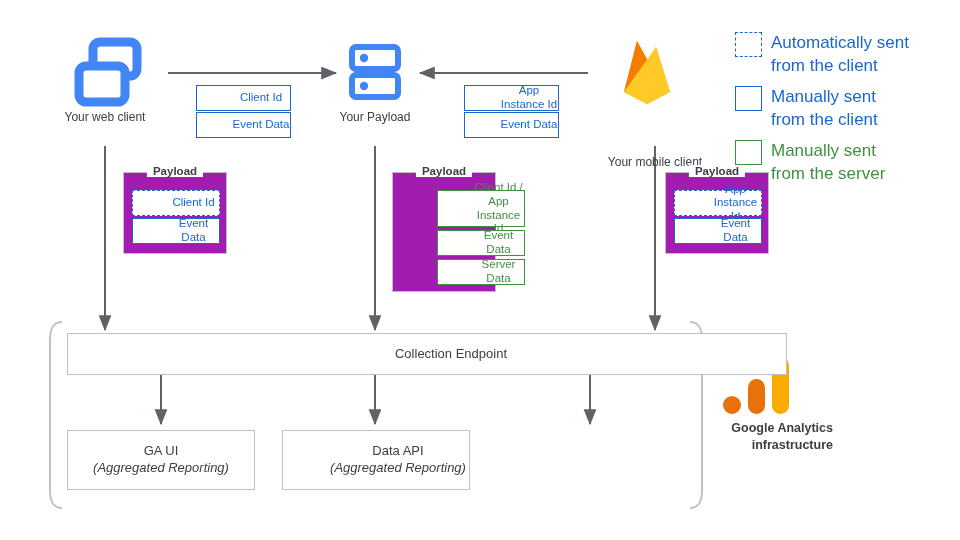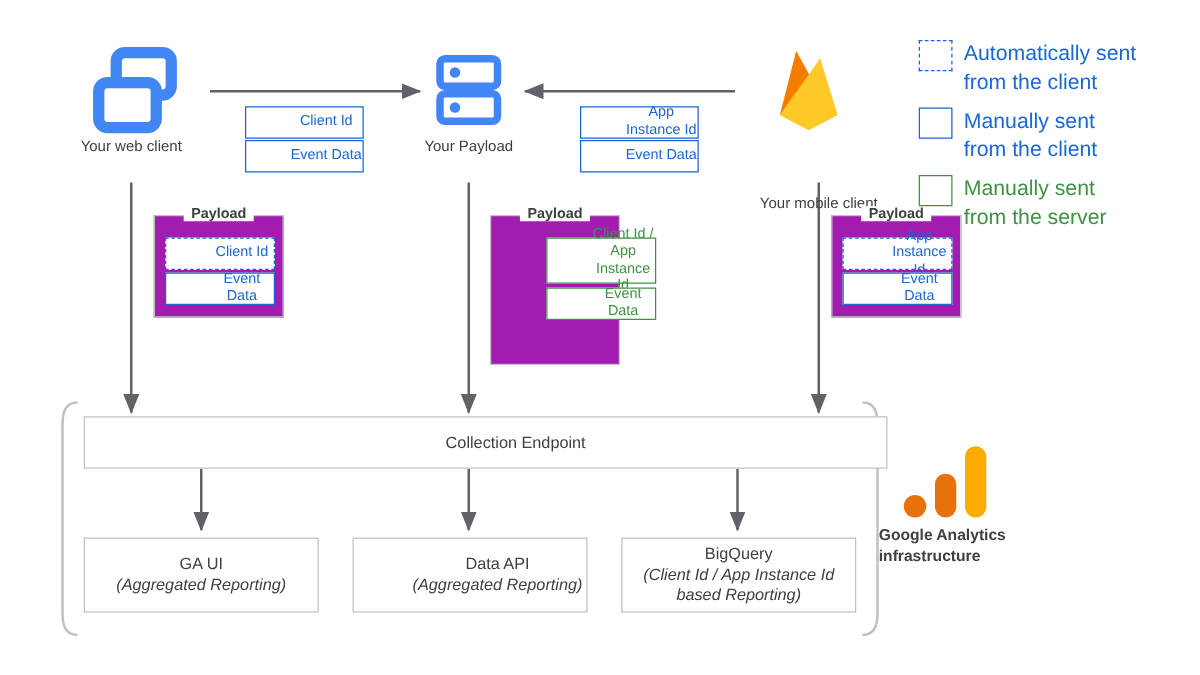--- a/index.html
+++ b/index.html
@@ -97,21 +97,21 @@
     color: #3c4043;
     line-height: 1.3;
   }
   .infra-box .sub { font-style: italic; white-space: pre-line; }
 
   
   .ga-caption {
     position: absolute;
     left: 703px; top: 420px;
     width: 130px;
-    text-align: left;
+    text-align: right;
     font-size: 12.5px;
     font-weight: bold;
     line-height: 1.32;
     color: #3c4043;
     white-space: pre-line;
   }
 </style>
 </head>
 <body>
 
@@ -185,20 +185,21 @@
     <div class="payload-legend">Payload</div>
     <div class="token blue-dashed" style="left:8px; top:17px; width:88px; height:26px;">Client Id</div>
     <div class="token blue-solid" style="left:8px; top:45px; width:88px; height:26px;">Event Data</div>
   </div>
 
   <div class="payload" style="left:392px; top:172px; width:104px; height:120px;">
     <div class="payload-legend">Payload</div>
     <div class="token green-solid" style="left:8px; top:17px; width:88px; height:37px; white-space:pre-line;">Client Id /
 App Instance Id</div>
     <div class="token green-solid" style="left:8px; top:57px; width:88px; height:26px;">Event Data</div>
+    <div class="token green-solid" style="left:8px; top:86px; width:88px; height:26px;">Server Data</div>
   </div>
 
   <div class="payload" style="left:665px; top:172px; width:104px; height:82px;">
     <div class="payload-legend">Payload</div>
     <div class="token blue-dashed" style="left:8px; top:17px; width:88px; height:26px;">App Instance Id</div>
     <div class="token blue-solid" style="left:8px; top:45px; width:88px; height:26px;">Event Data</div>
   </div>
 
   <div class="legend">
     <div class="legend-row">
@@ -211,36 +212,31 @@
       <div class="legend-text blue">Manually sent
 from the client</div>
     </div>
     <div class="legend-row">
       <div class="legend-swatch solid-green"></div>
       <div class="legend-text green">Manually sent
 from the server</div>
     </div>
   </div>
 
-  <div class="infra-box" style="left:67px; top:333px; width:643px; height:42px;padding-left:48px;">
+  <div class="infra-box" style="left:67px; top:333px; width:720px; height:42px;padding-left:48px;">
     <div>Collection Endpoint</div>
   </div>
 
   <div class="infra-box" style="left:67px; top:430px; width:188px; height:60px;justify-content:center;">
     <div>GA UI</div>
     <div class="sub">(Aggregated Reporting)</div>
   </div>
 
   <div class="infra-box" style="left:282px; top:430px; width:188px; height:60px;padding-left:44px;">
     <div>Data API</div>
     <div class="sub">(Aggregated Reporting)</div>
   </div>
 
-  <div class="infra-box" style="left:497px; top:430px; width:188px; height:60px;">
-    <div>BigQuery</div>
-    <div class="sub">(Client Id / App Instance Id
-based Reporting)</div>
-  </div>
 
   <div class="ga-caption">Google Analytics
 infrastructure</div>
 
 </div>
 
 </body></html>

